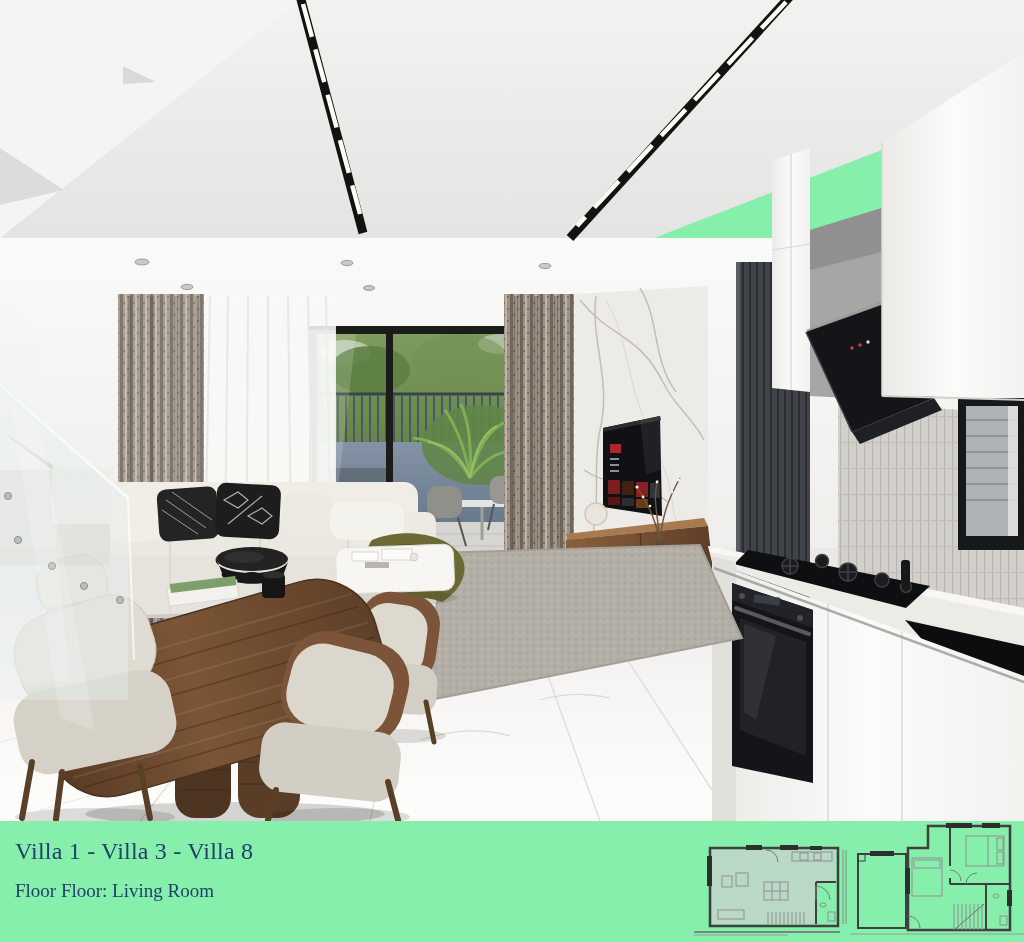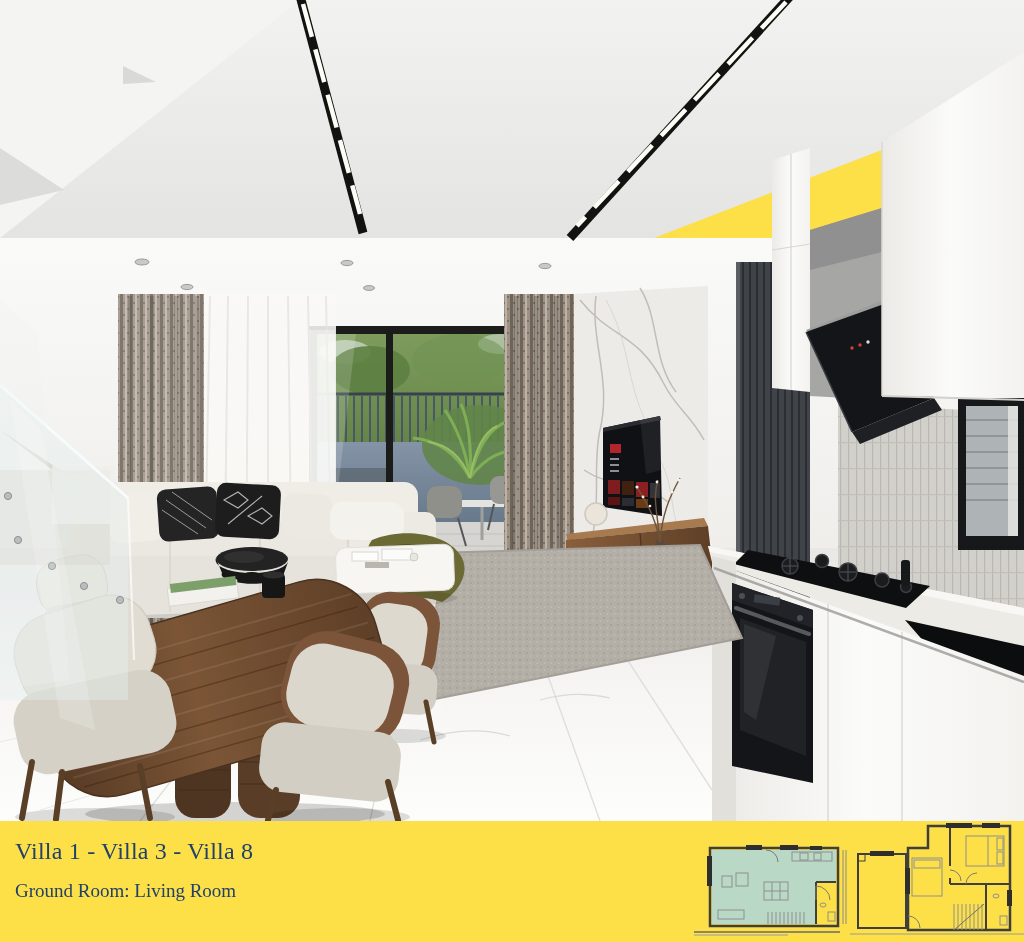--- a/index.html
+++ b/index.html
@@ -1,20 +1,20 @@
 <!DOCTYPE html>
 <html style="--accent: #21406b; --plan-green: #b9d8c5; --c-ceiling: #ededec; --c-wall: #f5f4f1; --c-floor: #f2f1ee; --c-marble_wall: #edebe7; --c-curtain: #9a8d81; --c-sheer: #f7f6f4; --c-window_frame: #1c1c1a; --c-greenery: #6a8f4d; --c-outdoor_wall: #8494a6; --c-sofa: #efece5; --c-pillow_dark: #1f1f1f; --c-rug: #b5b0a8; --c-table_wood: #6b4a31; --c-console_wood: #815a39; --c-tv_screen: #101114; --c-tv_red: #b1252c; --c-cabinet: #f6f5f2; --c-hood_black: #141519; --c-backsplash: #d2d0cb; --c-counter: #edebe6; --c-dark_panel: #3e4146; --c-appliance_black: #16171a;"><head>
 <meta charset="utf-8">
 <style>
   :root{
     --accent:#21406b;
     --plan-green:#b9d8c5;
   }
   html,body{margin:0;padding:0;background:#fff;}
-  .page{position:relative;width:1024px;height:942px;background:#fde047;overflow:hidden;
+  .page{position:relative;width:1024px;height:942px;background:#86efac;overflow:hidden;
         font-family:"Liberation Serif", serif;}
   .render-wrap{position:absolute;left:0;top:0;width:1024px;height:821px;}
   .render-wrap svg{display:block;}
   .caption{position:absolute;left:15px;top:838px;}
   .caption .title{font-size:24px;line-height:26px;color:var(--accent);letter-spacing:.2px;}
   .caption .subtitle{font-size:19px;line-height:22px;color:var(--accent);margin-top:16px;}
   .plans{position:absolute;left:684px;top:820px;width:340px;height:122px;}
   .plan-ground{position:absolute;left:4px;top:14px;}
   .plan-upper{position:absolute;left:166px;top:0px;}
   .room-highlight{fill:var(--plan-green);}
@@ -522,21 +522,21 @@
       <ellipse cx="187" cy="287" rx="6" ry="2.6"></ellipse>
       <ellipse cx="347" cy="263" rx="6" ry="2.6"></ellipse>
       <ellipse cx="369" cy="288" rx="5.5" ry="2.4"></ellipse>
       <ellipse cx="545" cy="266" rx="6" ry="2.6"></ellipse>
     </g>
   </svg>
   </div>
 
   <div class="caption">
     <div class="title">Villa 1 - Villa 3 - Villa 8</div>
-    <div class="subtitle">Ground Room: Living Room</div>
+    <div class="subtitle">Floor Floor: Living Room</div>
   </div>
 
   <div class="plans">
 
     <svg class="plan-ground" width="164" height="104" viewBox="0 0 164 104" xmlns="http://www.w3.org/2000/svg">
       <polygon class="room-highlight" points="24,16 148,16 148,48 128,48 128,90 24,90"></polygon>
       <rect x="22" y="14" width="128" height="78" class="plan-wall" stroke-width="2.5"></rect>
       <g fill="#2e2e2e">
         <rect x="58" y="11" width="16" height="5"></rect>
           <rect x="92" y="11" width="18" height="5"></rect>

